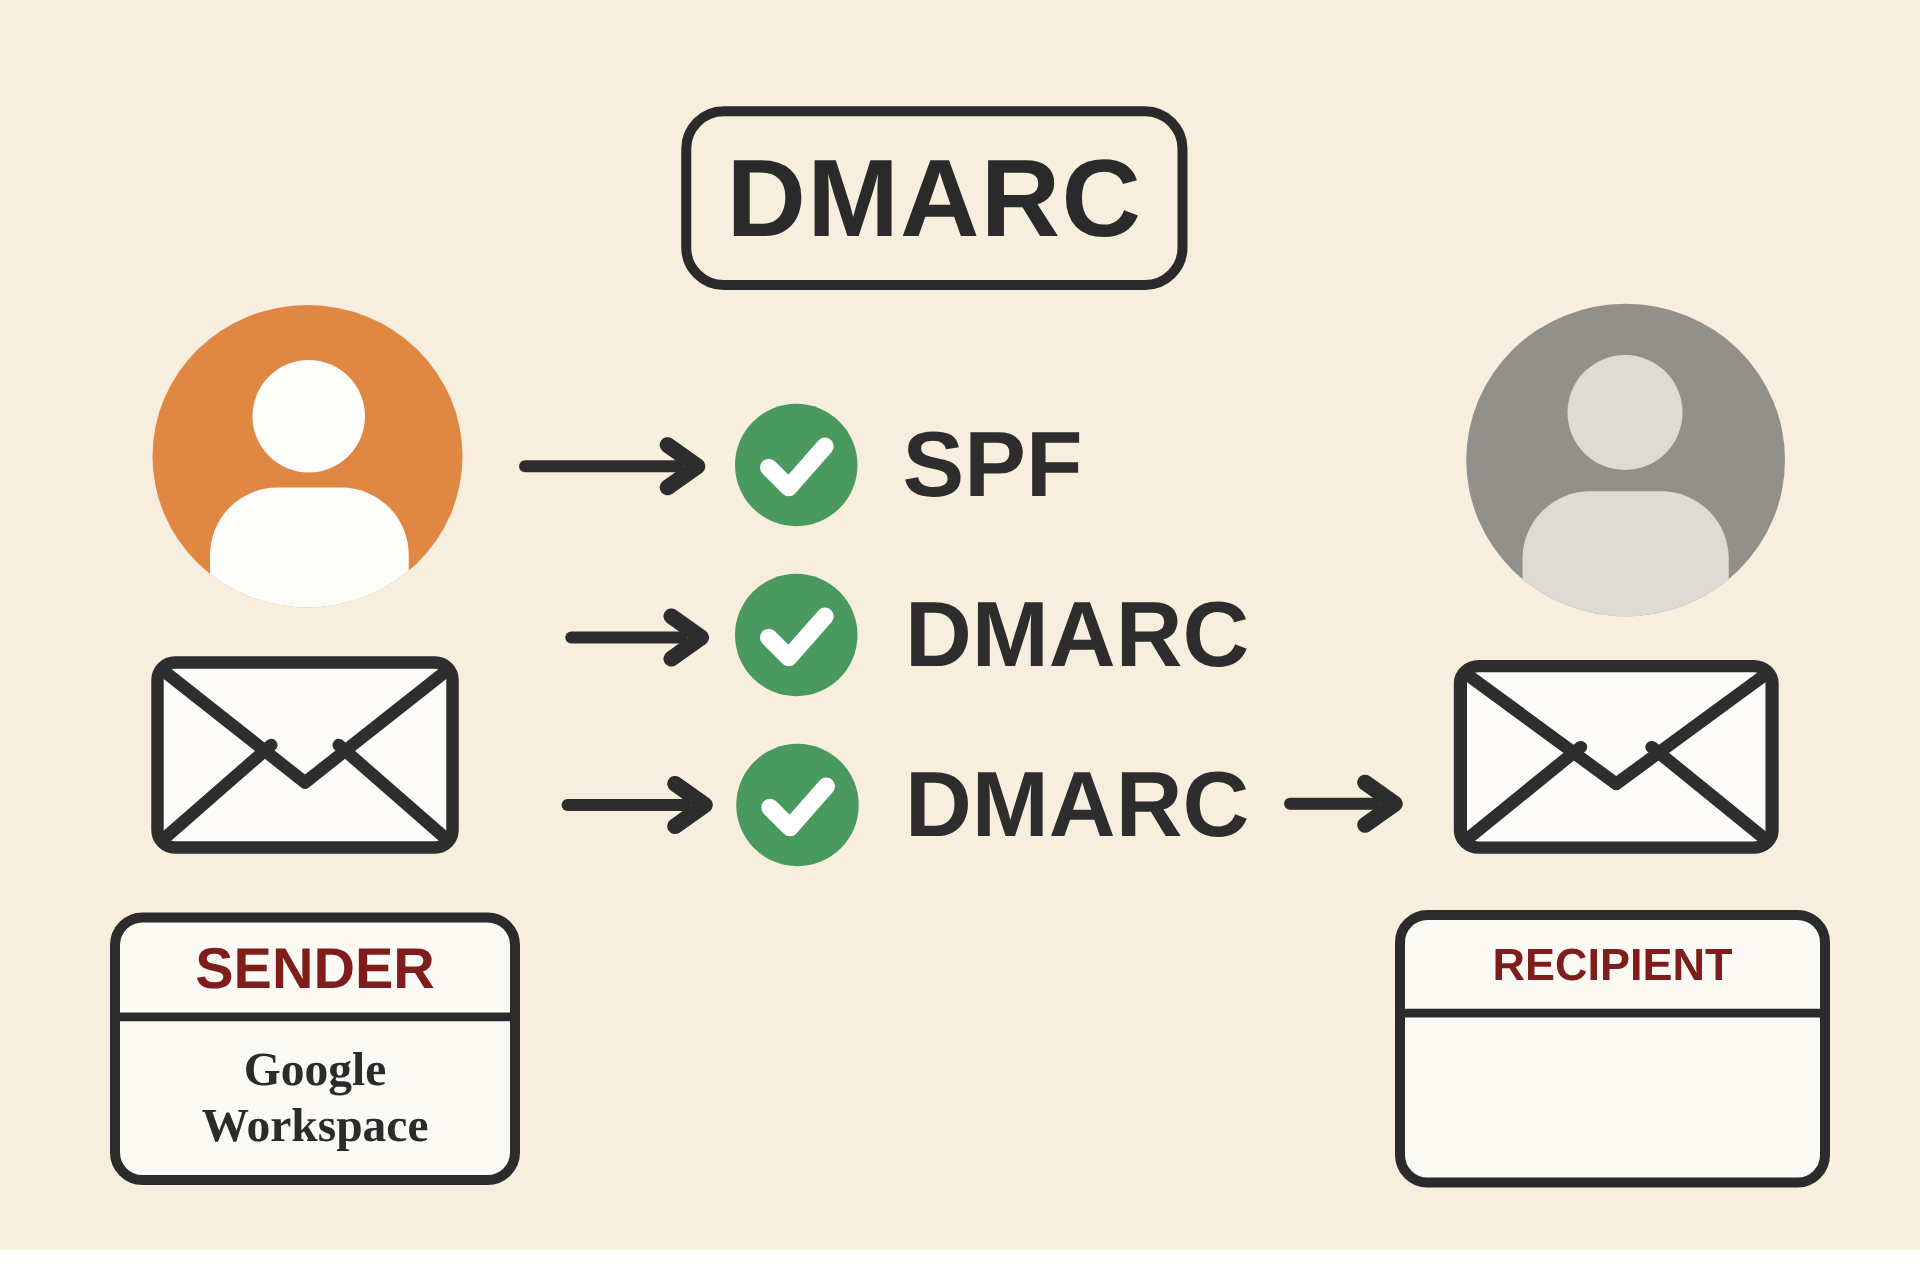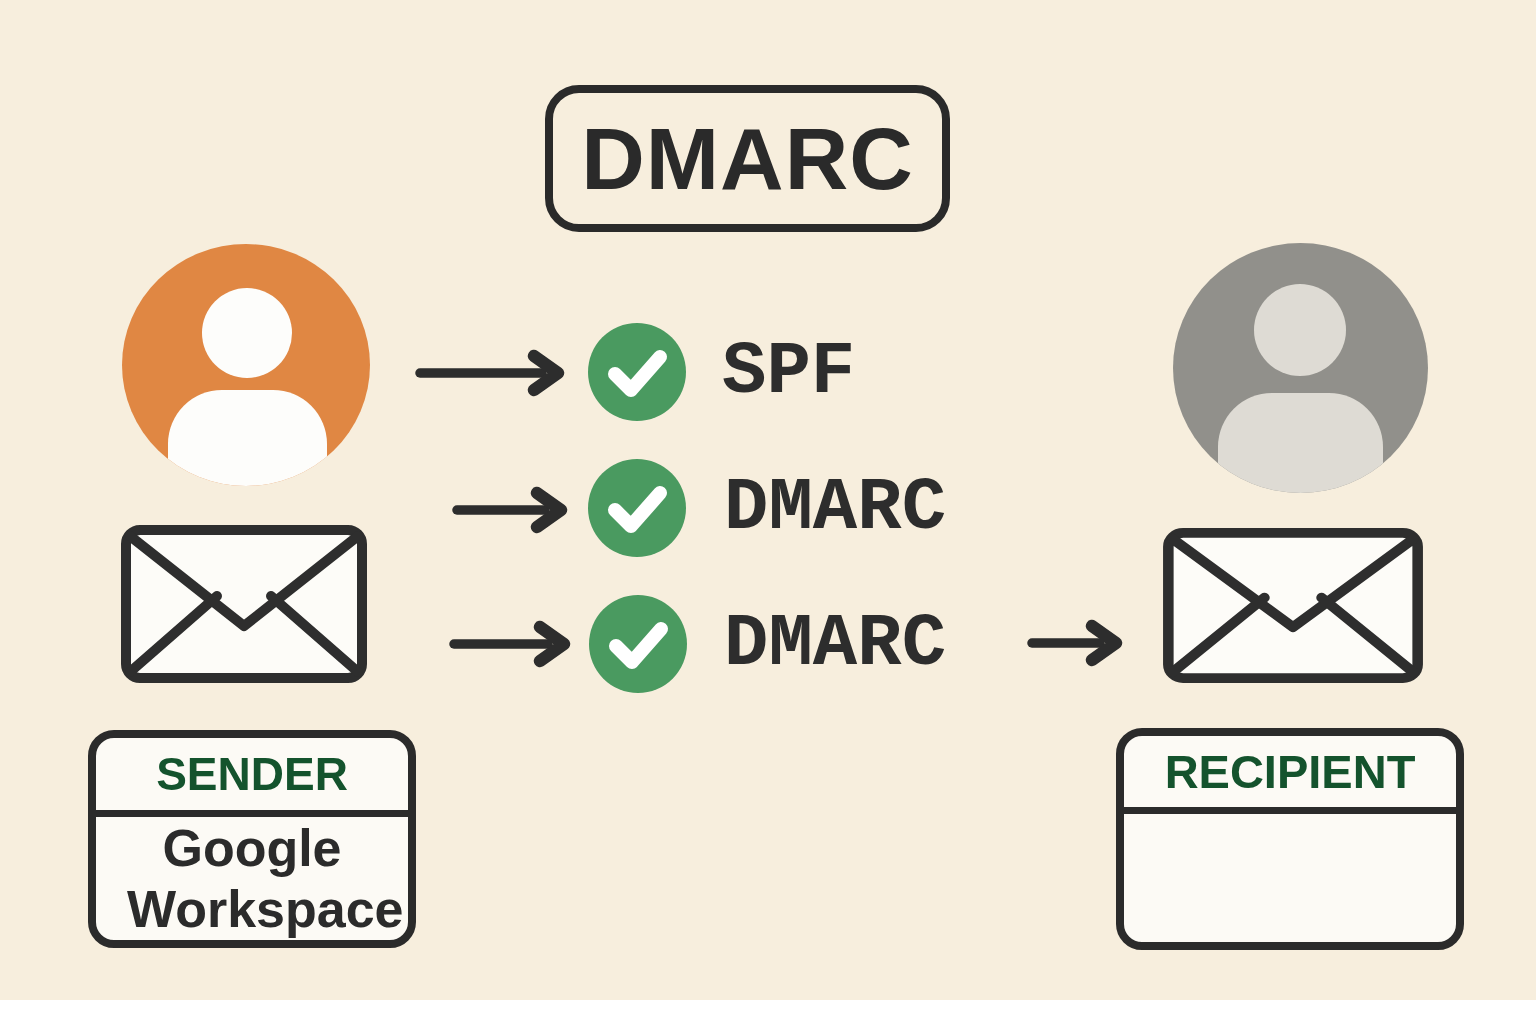--- a/index.html
+++ b/index.html
@@ -36,43 +36,42 @@
 
   
   .check-circle{
     width:98px;height:98px;border-radius:50%;
     display:flex;align-items:center;justify-content:center;
   }
   .row-label{
     height:86px;line-height:86px;
     font-size:74px;font-weight:bold;color:#2d2d2d;
     white-space:nowrap;
-    font-family:Liberation Mono, monospace;
   }
 
   
   .tag{
     box-sizing:border-box;
     border:8px solid #2b2b2b;border-radius:26px;
     background:#fcfaf5;
     display:flex;flex-direction:column;
   }
   .tag-sender{left:88px;top:730px;width:328px;height:218px;}
   .tag-recipient{left:1116px;top:728px;width:348px;height:222px;}
   .tag-header{
     border-bottom:7px solid #2b2b2b;
     display:flex;align-items:center;justify-content:center;
-    font-weight:bold;color:#14532d;
+    font-weight:bold;color:#7f1d1d;
   }
   .tag-sender .tag-header{height:72px;font-size:46px;}
-  .tag-recipient .tag-header{height:71px;font-size:47px;}
+  .tag-recipient .tag-header{height:71px;font-size:36px;}
   .tag-body{
     flex:1;display:flex;align-items:center;justify-content:center;
     text-align:center;font-weight:bold;color:#2b2b2b;
-    font-size:52px;line-height:1.16;
+    font-size:38px;line-height:1.16;font-family:Liberation Serif, serif;
   }
   svg{display:block;}
 </style>
 </head>
 <body>
 
 <div class="canvas" style="background: rgb(247, 238, 221);">
 
   <div class="abs title-box">
     <span class="title-text">DMARC</span>

